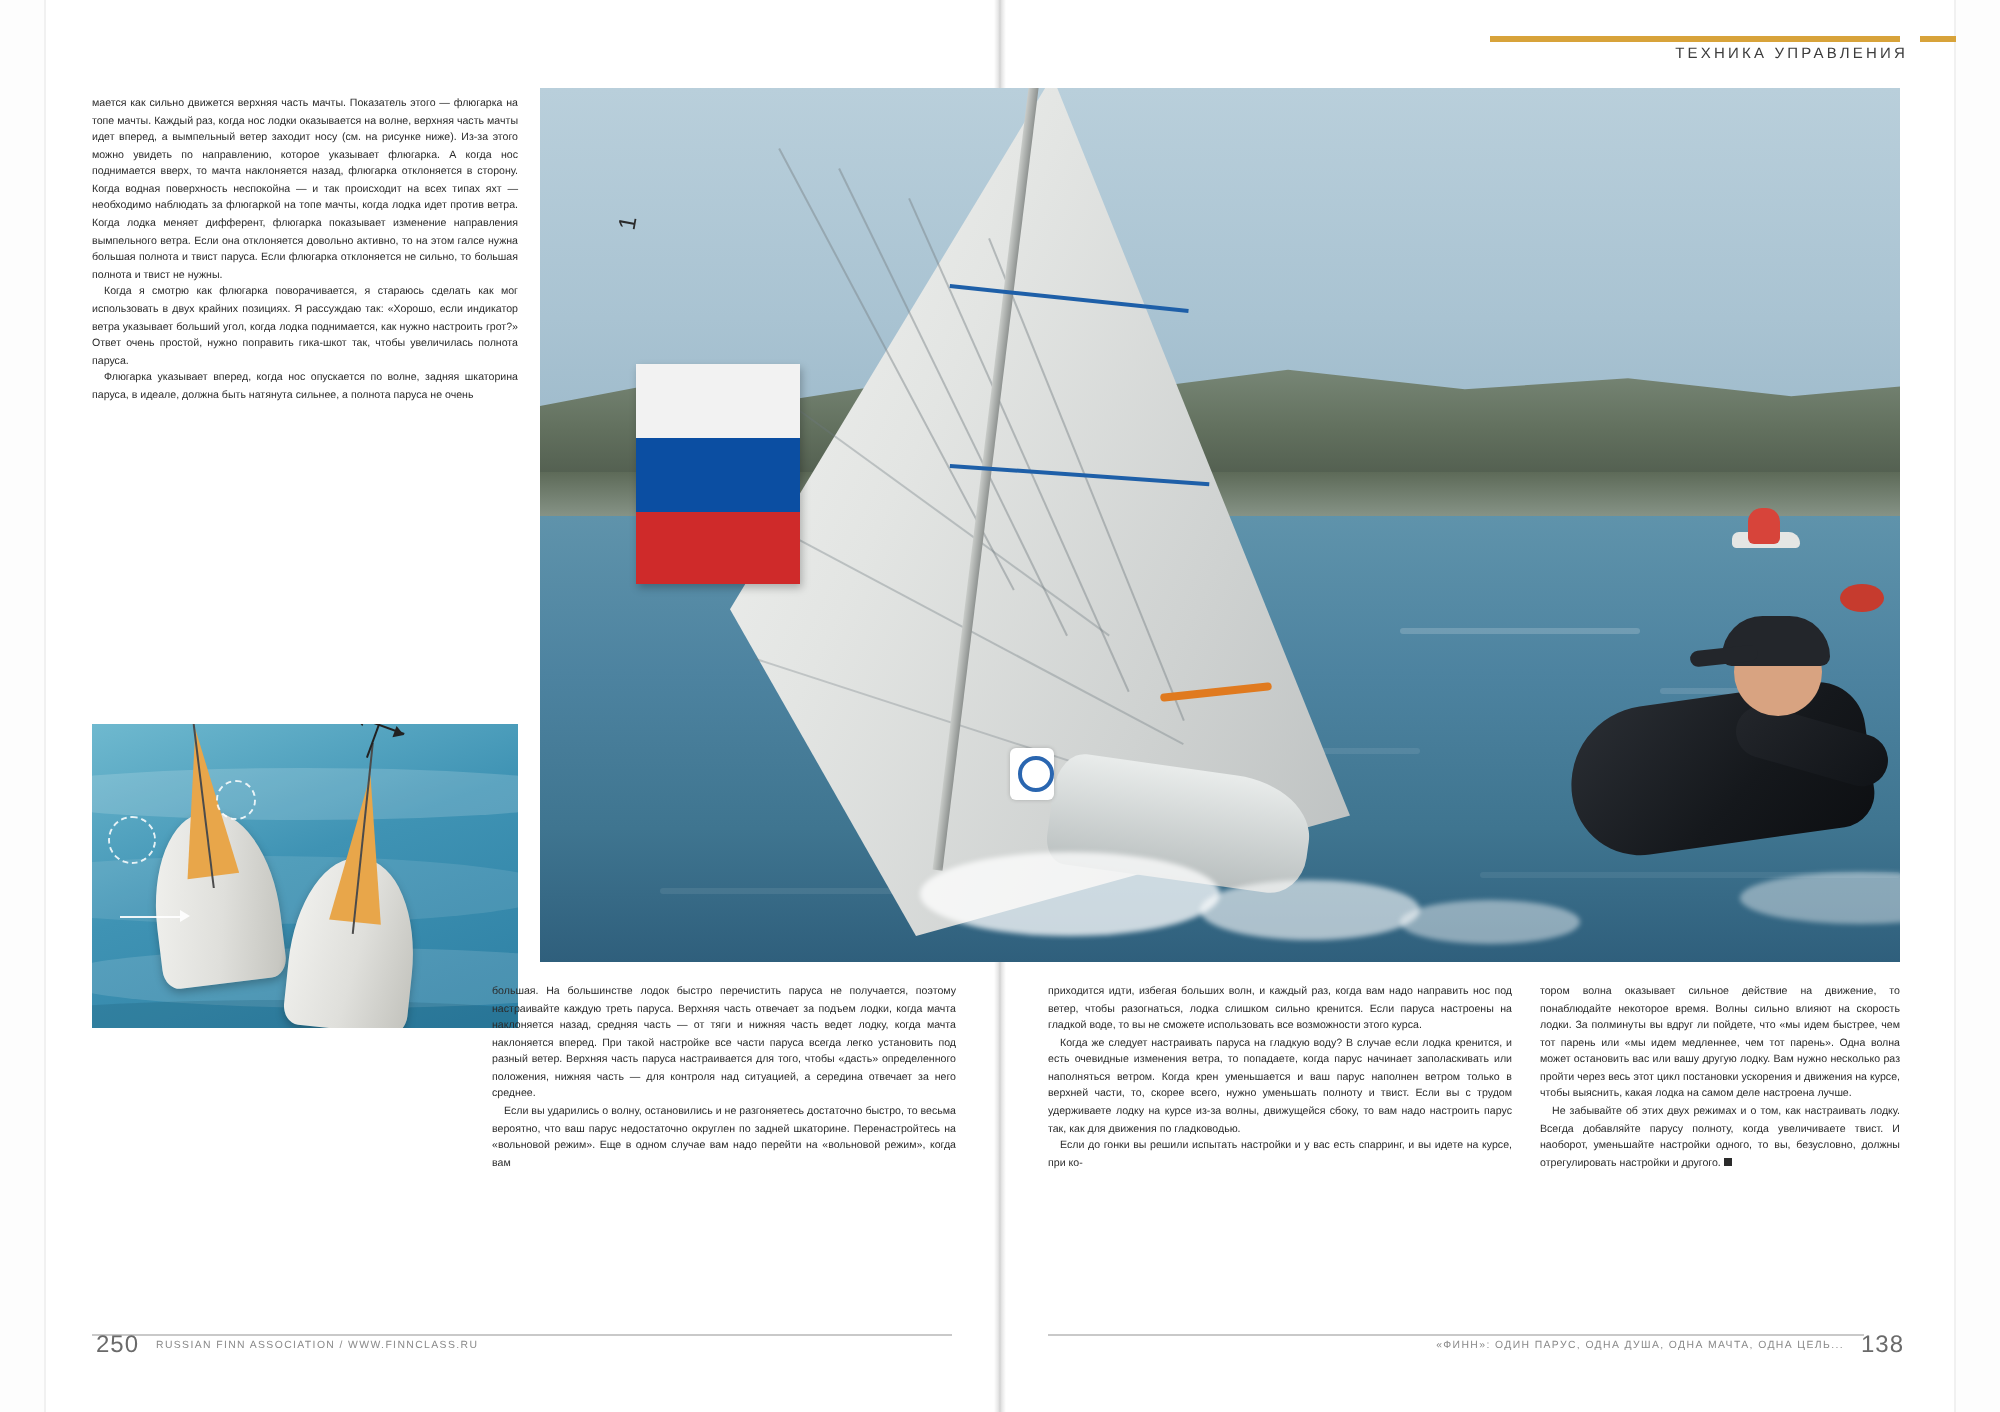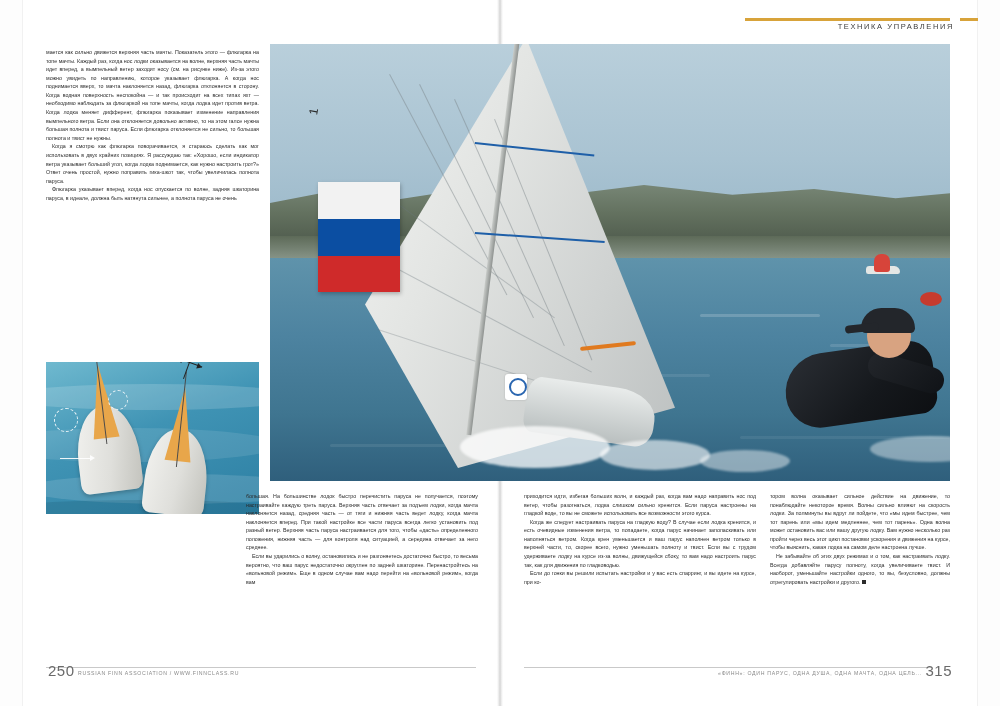--- a/index.html
+++ b/index.html
@@ -63,21 +63,21 @@
     position: absolute;
     bottom: 38px;
     height: 1px;
     background: #c9c9c9;
   }
   .footer-rule.l { left: 46px; width: 430px; }
   .footer-rule.r { left: 524px; width: 408px; }
   .folio {
     position: absolute;
     bottom: 27px;
-    font-size: 15px;
+    font-size: 12px;
     color: #6a6a6a;
     letter-spacing: 0.5px;
   }
   .folio.left { left: 48px; }
   .folio.right { right: 48px; }
   .footer-note {
     position: absolute;
     bottom: 30px;
     font-size: 5.2px;
     letter-spacing: 0.7px;
@@ -488,17 +488,17 @@
   </div>
 
   <div class="col" id="col-l3">
     <p class="first">тором волна оказывает сильное действие на движение, то понаблюдайте некоторое время. Волны сильно влияют на скорость лодки. За полминуты вы вдруг ли пойдете, что «мы идем быстрее, чем тот парень или «мы идем медленнее, чем тот парень». Одна волна может остановить вас или вашу другую лодку. Вам нужно несколько раз пройти через весь этот цикл постановки ускорения и движения на курсе, чтобы выяснить, какая лодка на самом деле настроена лучше.</p>
     <p><span>Не забывайте об этих двух режимах и о том, как настраивать лодку. Всегда добавляйте парусу полноту, когда увеличиваете твист. И наоборот, уменьшайте настройки одного, то вы, безусловно, должны отрегулировать настройки и другого.</span><span class="endmark"></span></p>
   </div>
 
   <div class="footer-rule l"></div>
   <div class="footer-rule r"></div>
   <div class="folio left">250</div>
-  <div class="folio right">315</div>
+  <div class="folio right">138</div>
   <div class="footer-note l">RUSSIAN FINN ASSOCIATION / WWW.FINNCLASS.RU</div>
   <div class="footer-note r">«ФИНН»: ОДИН ПАРУС, ОДНА ДУША, ОДНА МАЧТА, ОДНА ЦЕЛЬ...</div>
 
 </div>
 
 </body></html>

